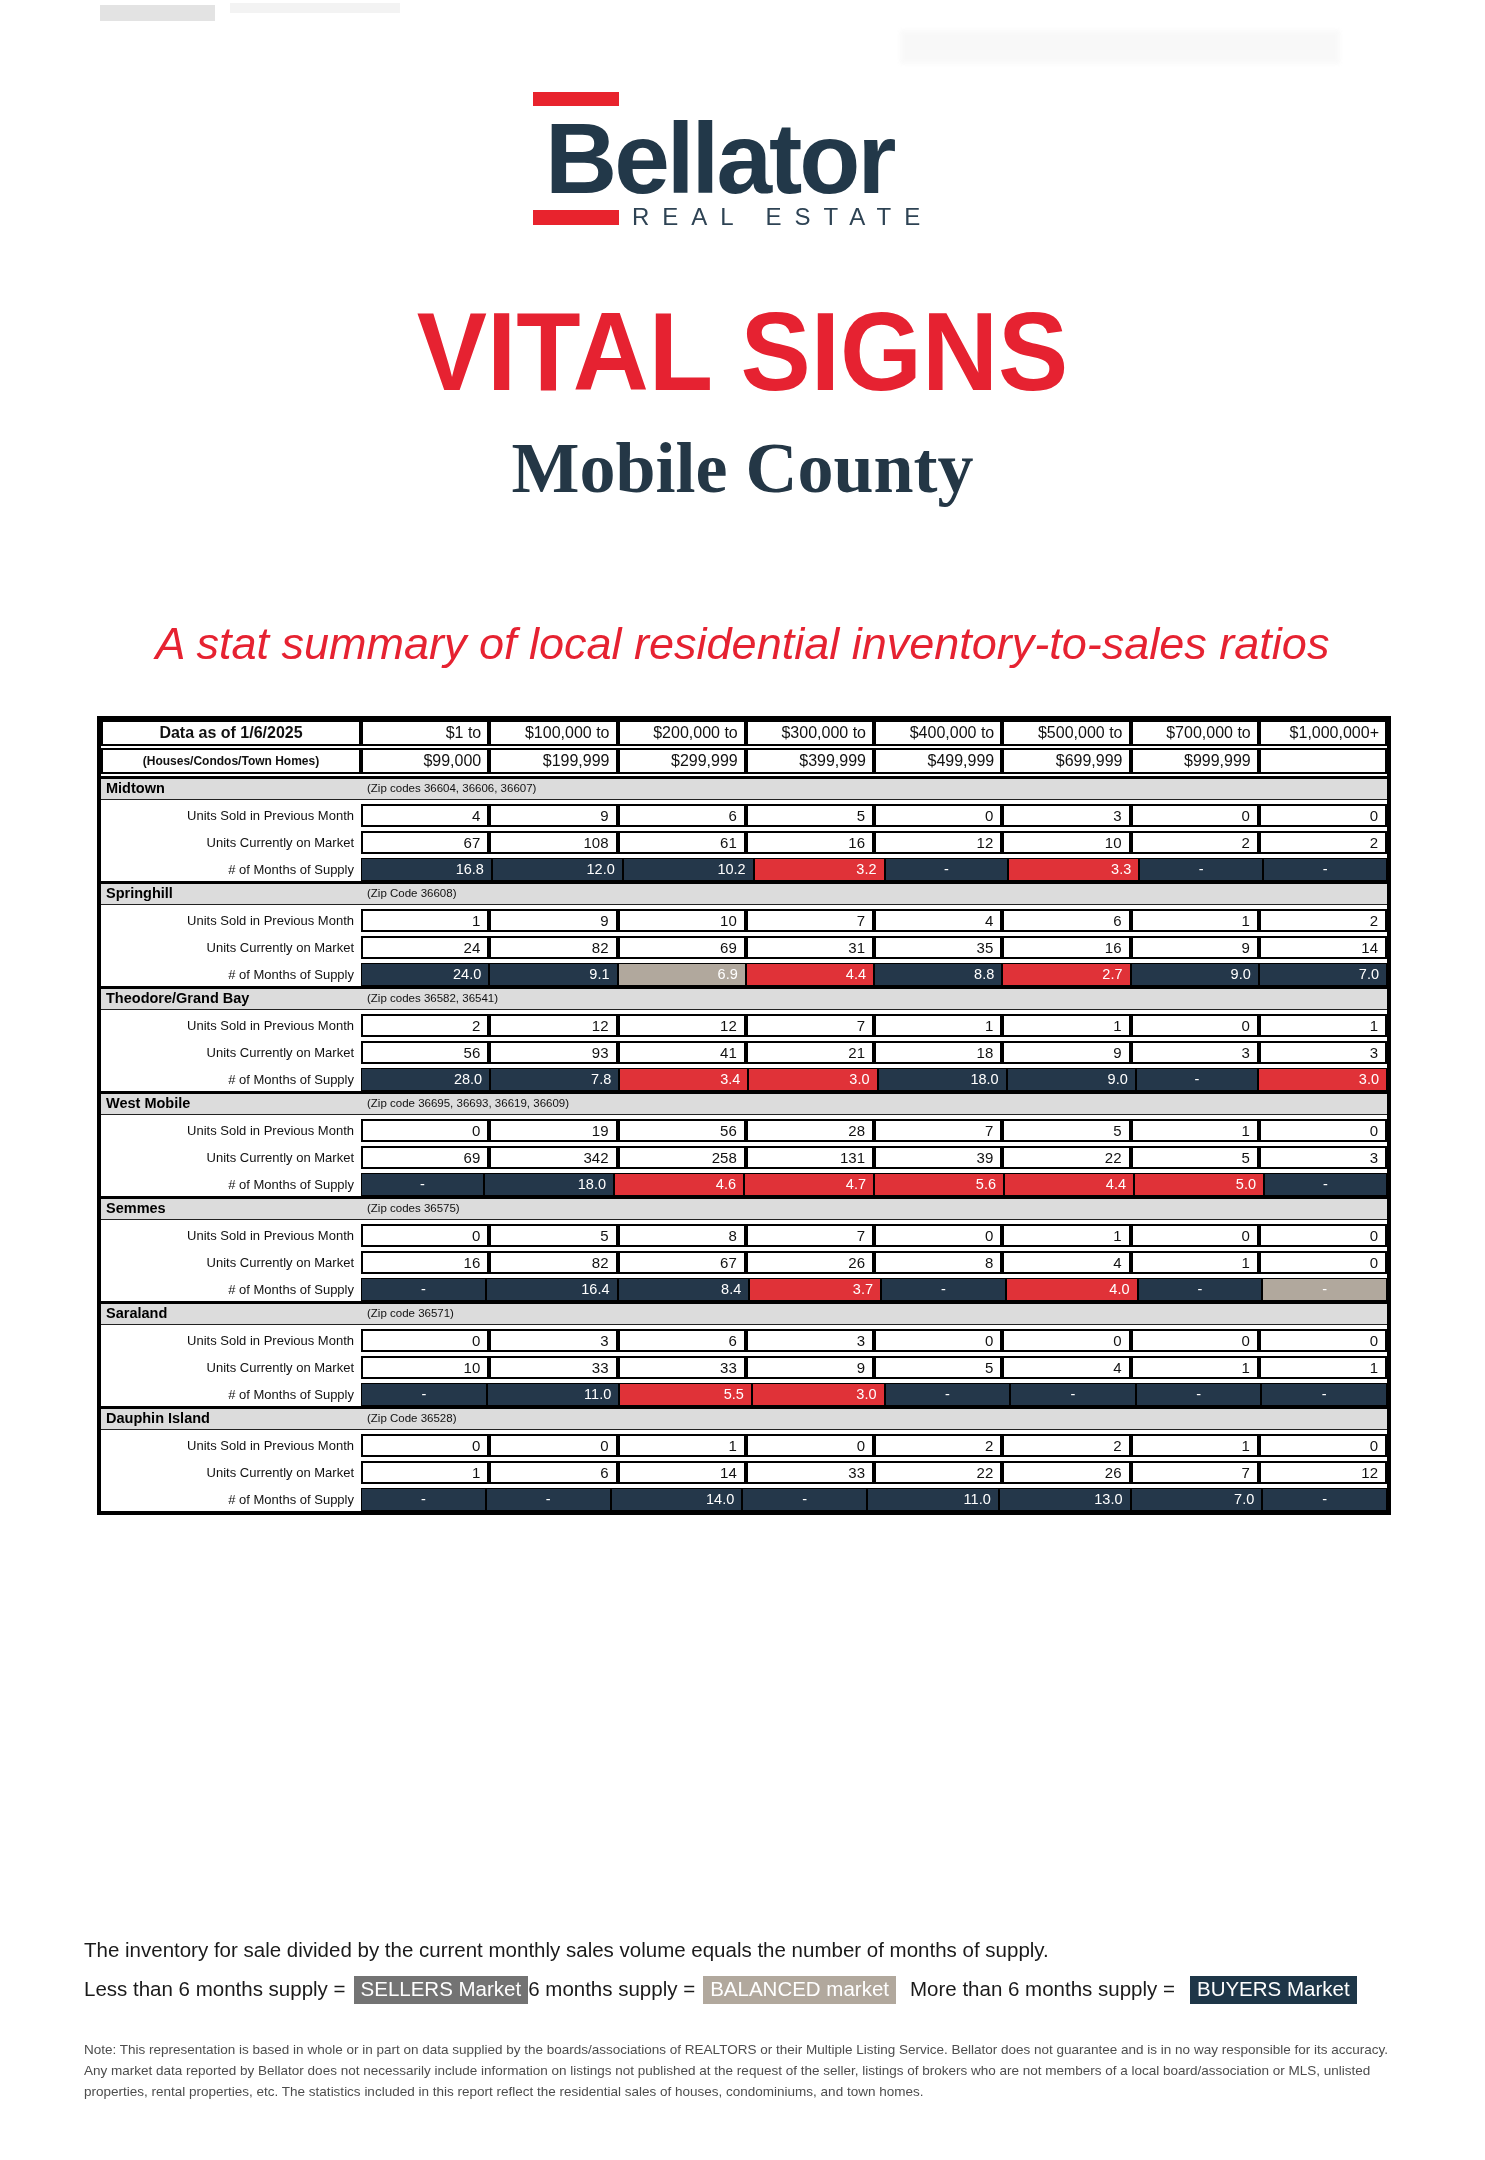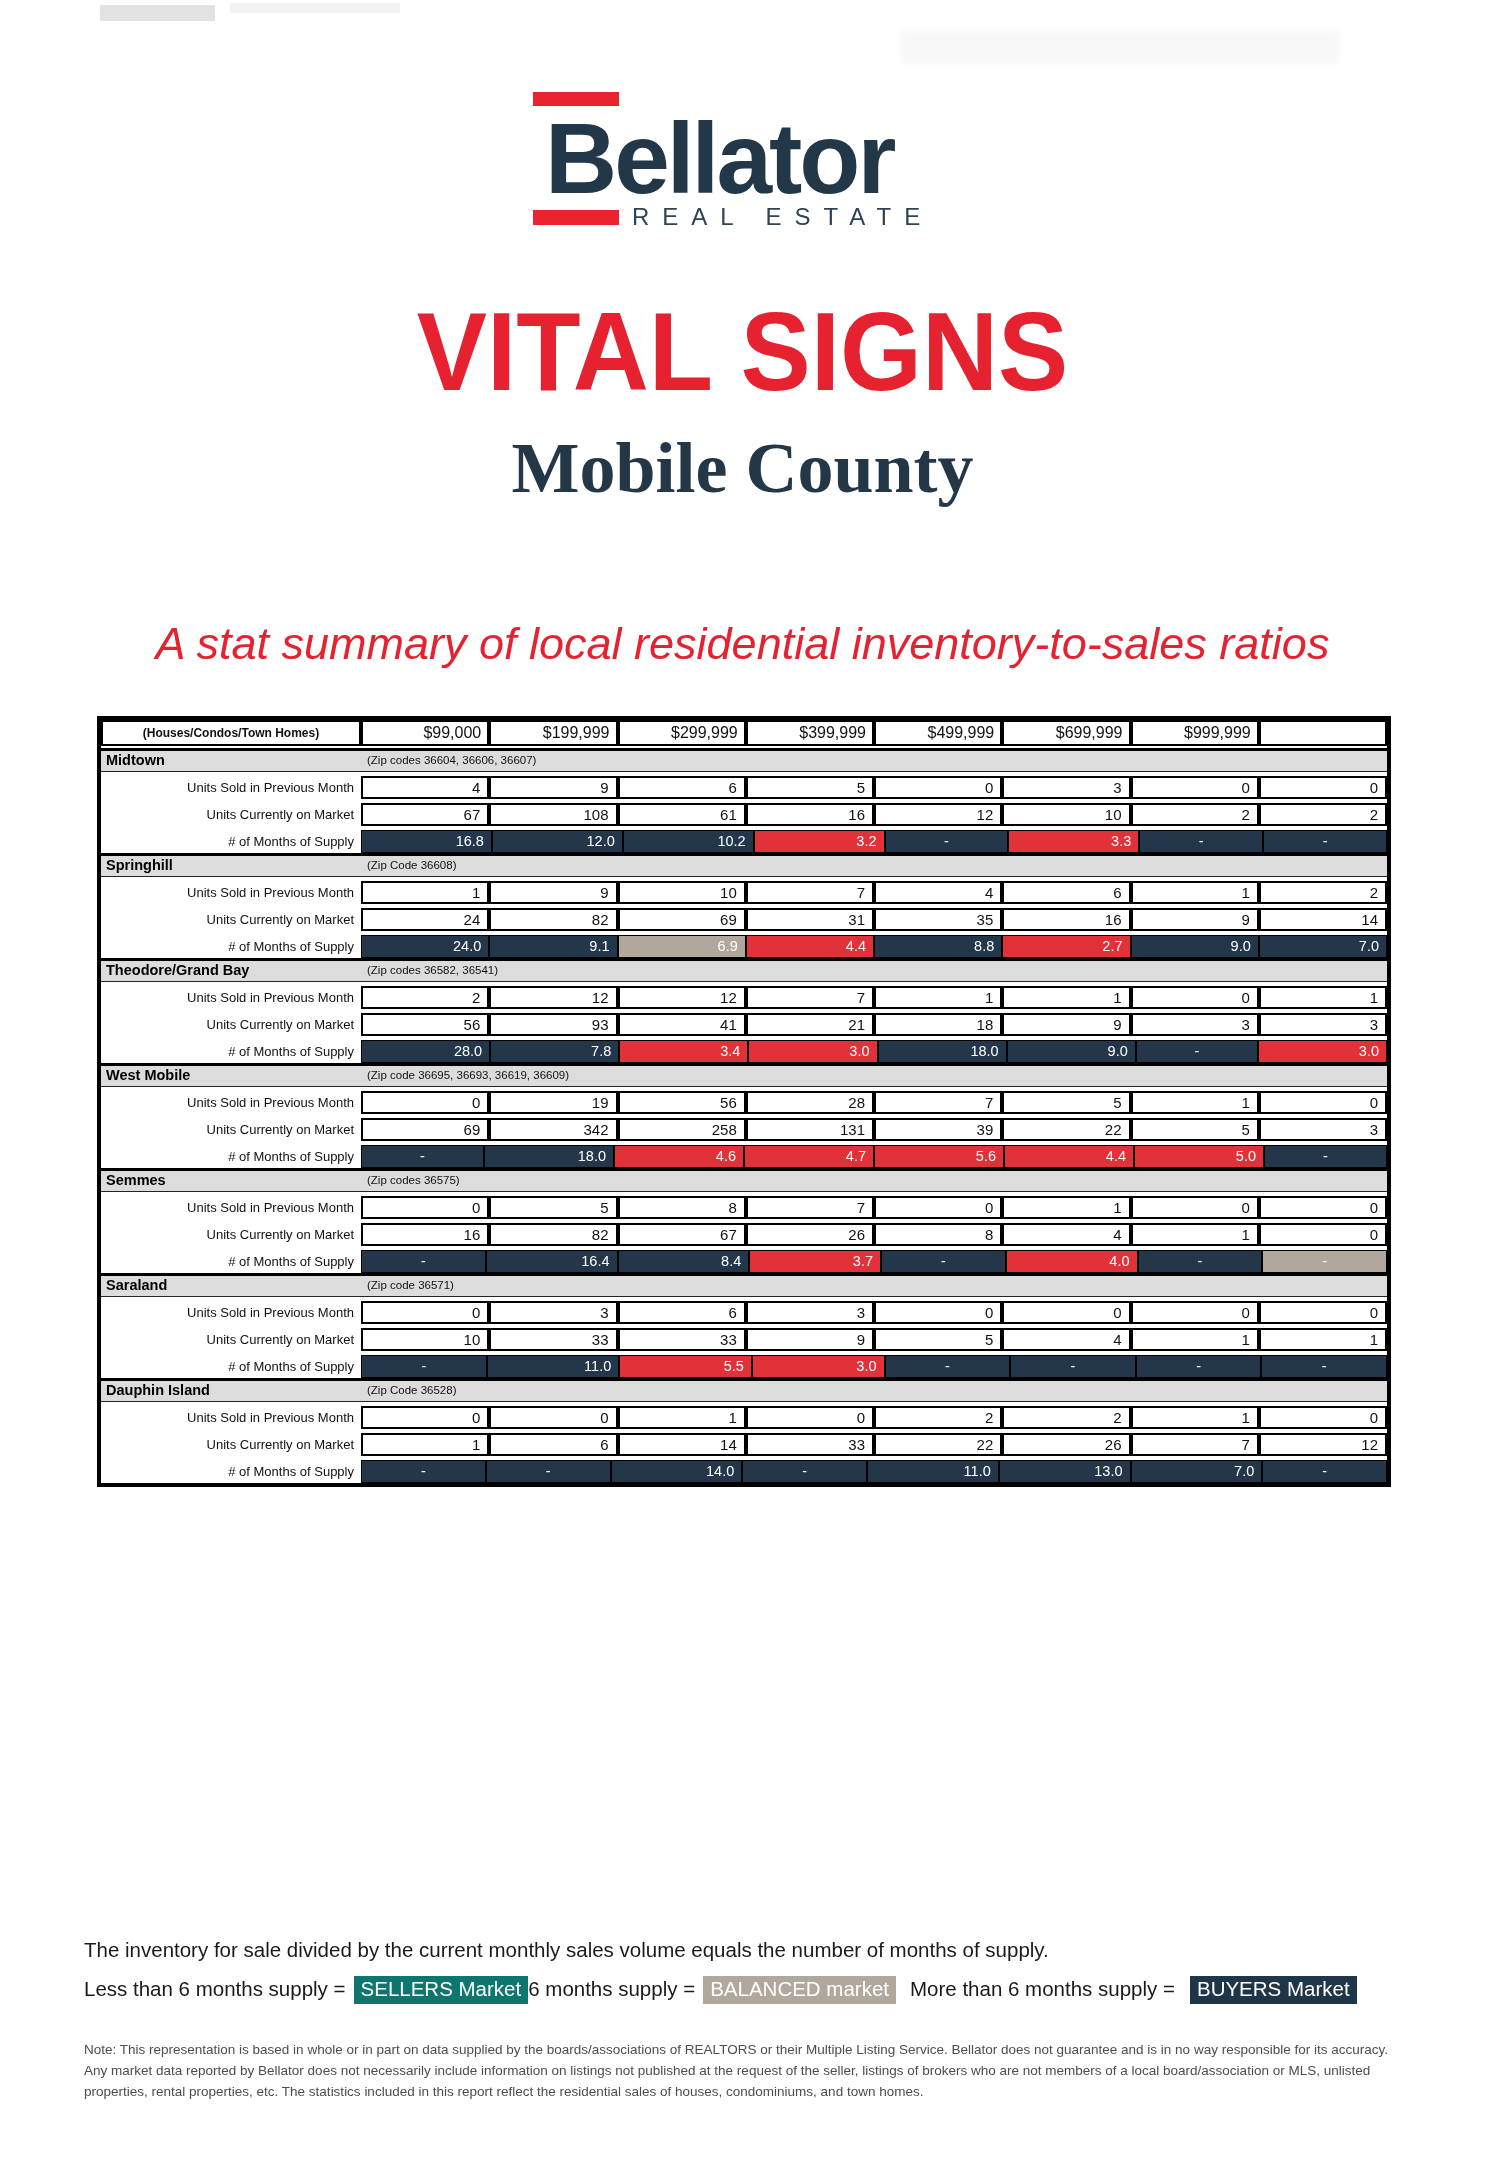--- a/index.html
+++ b/index.html
@@ -41,21 +41,21 @@
          font-size:14.5px;text-align:right;padding-right:7px;color:#fff;}
   .scell.dash{text-align:center;padding-right:0;}
   .sup-buyers{background:#24374a;}
   .sup-sellers{background:#e03238;}
   .sup-balanced{background:#b1a89d;}
 
   
   .explain{position:absolute;left:84px;font-size:20.5px;color:#1a1a1a;}
   .legend{position:absolute;left:84px;font-size:20.5px;color:#1a1a1a;}
   .badge{display:inline-block;color:#fff;padding:1px 7px 3px 7px;margin-left:4px;}
-  .badge.sellers{background:#0f766e;}
+  .badge.sellers{background:#737373;}
   .badge.balanced{background:#b1a89d;}
   .badge.buyers{background:#1e3648;margin-left:11px;}
   .legend .seg{margin-right:4px;}
   .legend .seg.gap{margin-left:14px;}
   .note{position:absolute;left:84px;width:1330px;font-size:13.5px;line-height:1.55;color:#4d4d4d;}
 </style>
 </head>
 <body>
 
 <div class="page">
@@ -69,20 +69,31 @@
     <div class="logo-word" style="left:545px;top:108px;">Bellator</div>
     <div class="logo-bar" style="left:533px;top:210px;width:86px;height:15px;"></div>
     <div class="logo-tag" style="left:632px;top:203px;">REAL ESTATE</div>
   </div>
 
   <div class="vital" style="top:296px;">VITAL SIGNS</div>
   <div class="county" style="top:432px;">Mobile County</div>
   <div class="tagline" style="top:618px;">A stat summary of local residential inventory-to-sales ratios</div>
 
   <div class="vs-table">
+    <div class="hrow">
+      <div class="hcell hlabel">Data as of 1/6/2025</div>
+    <div class="hcell">$1 to</div>
+        <div class="hcell">$100,000 to</div>
+        <div class="hcell">$200,000 to</div>
+        <div class="hcell">$300,000 to</div>
+        <div class="hcell">$400,000 to</div>
+        <div class="hcell">$500,000 to</div>
+        <div class="hcell">$700,000 to</div>
+        <div class="hcell">$1,000,000+</div>
+      </div>
     <div class="hrow">
       <div class="hcell hlabel small">(Houses/Condos/Town Homes)</div>
     <div class="hcell">$99,000</div>
         <div class="hcell">$199,999</div>
         <div class="hcell">$299,999</div>
         <div class="hcell">$399,999</div>
         <div class="hcell">$499,999</div>
         <div class="hcell">$699,999</div>
         <div class="hcell">$999,999</div>
         <div class="hcell"></div>

